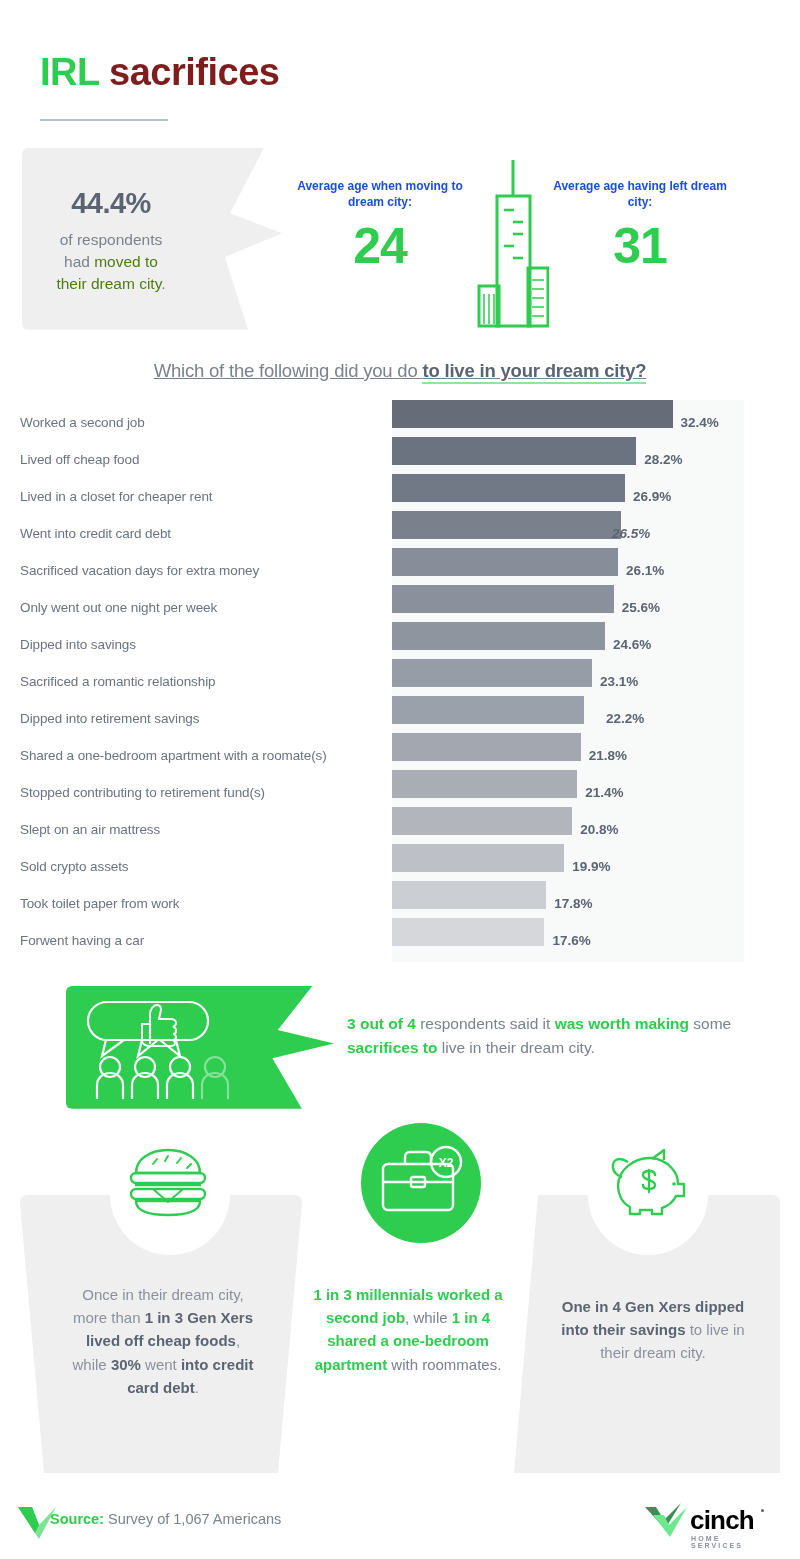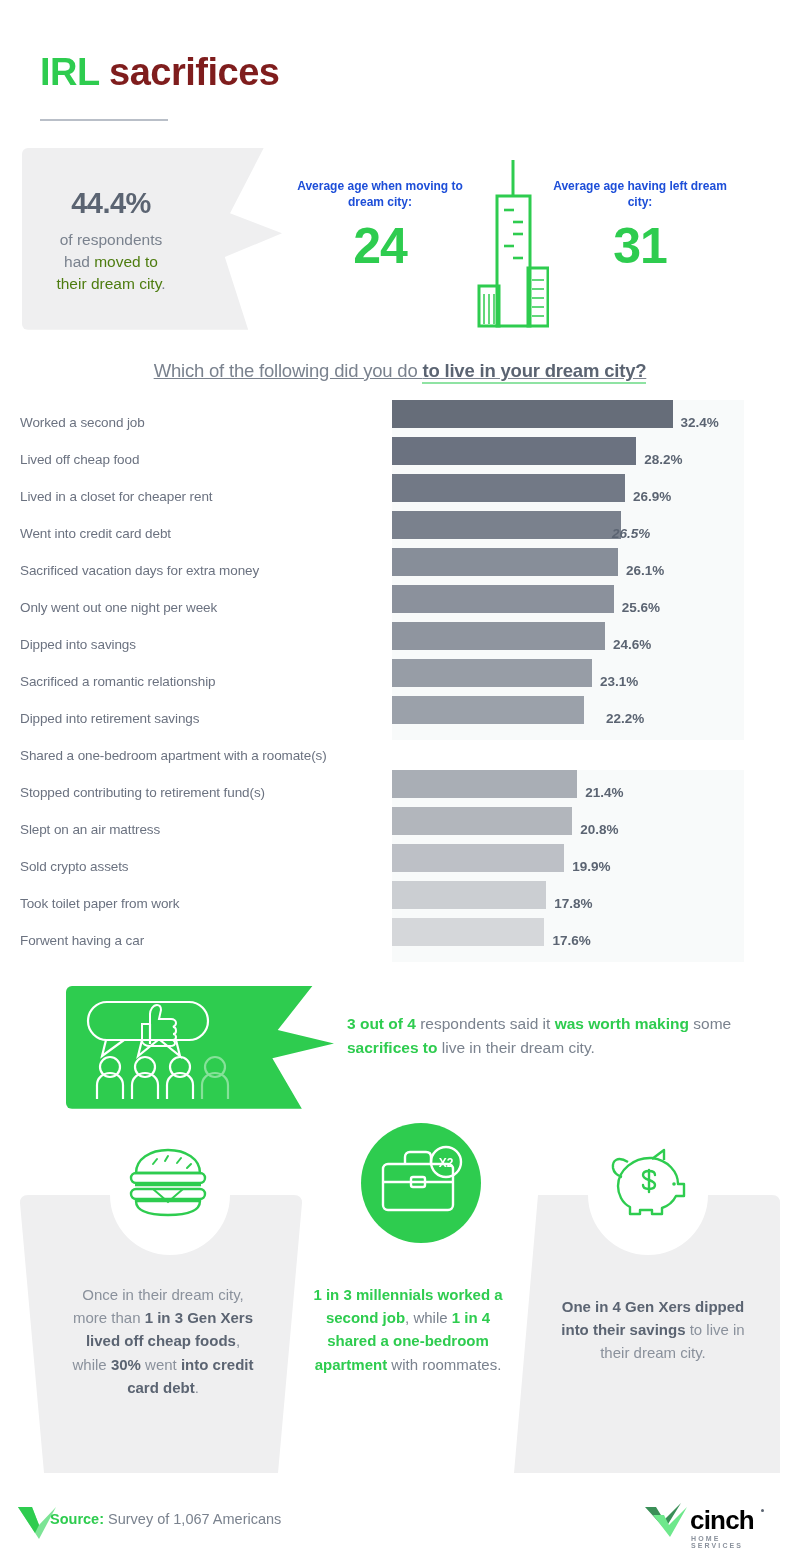--- a/index.html
+++ b/index.html
@@ -249,20 +249,24 @@
     </div>
     <div class="row">
       <div class="row-label">Dipped into retirement savings</div>
       <div class="row-track">
         <div class="row-bar" style="width: 192.252px; background: rgb(155, 161, 170);"></div>
         <div class="row-val" style="left: 214px;">22.2%</div>
       </div>
     </div>
     <div class="row">
       <div class="row-label">Shared a one-bedroom apartment with a roomate(s)</div>
+      <div class="row-track">
+        <div class="row-bar" style="width: 188.788px; background: rgb(163, 168, 176);"></div>
+        <div class="row-val" style="left: 196.788px;">21.8%</div>
+      </div>
     </div>
     <div class="row">
       <div class="row-label">Stopped contributing to retirement fund(s)</div>
       <div class="row-track">
         <div class="row-bar" style="width: 185.324px; background: rgb(169, 174, 181);"></div>
         <div class="row-val" style="left: 193.324px;">21.4%</div>
       </div>
     </div>
     <div class="row">
       <div class="row-label">Slept on an air mattress</div>

